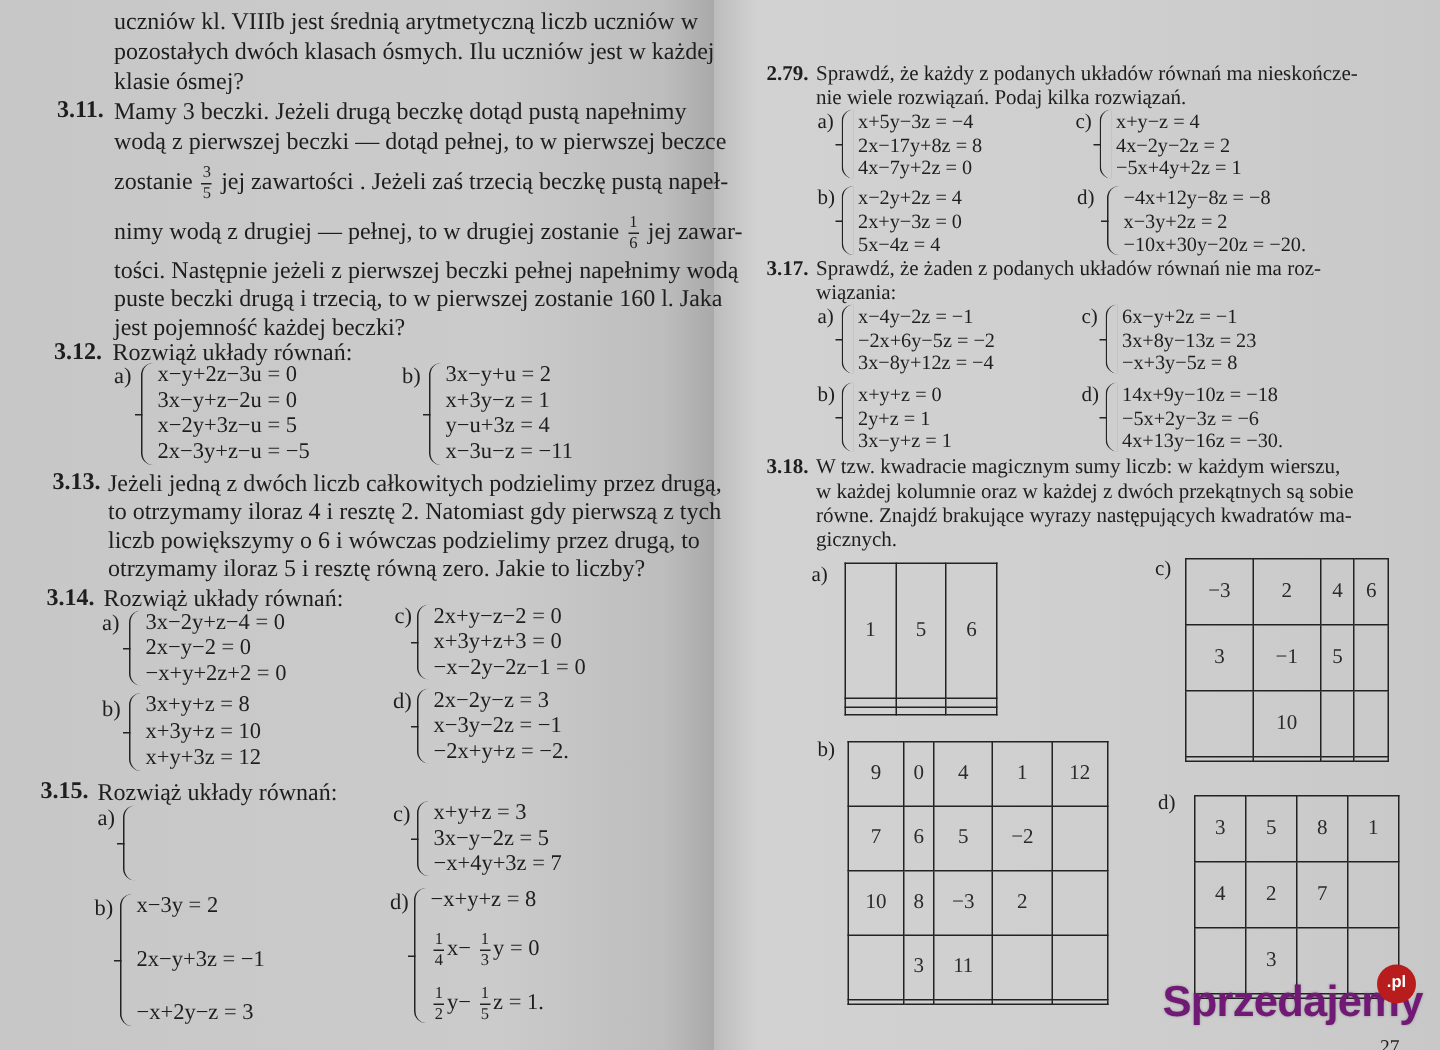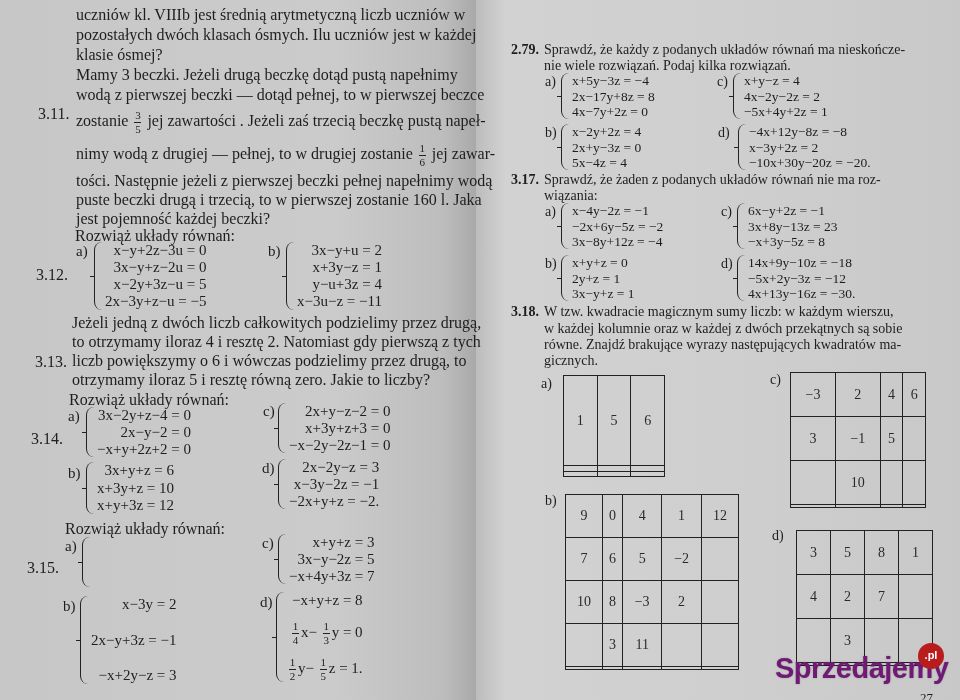--- a/index.html
+++ b/index.html
@@ -13,24 +13,24 @@
   .page-left {
     position: absolute; left: 0; top: 0; width: 476px; height: 700px;
     background: linear-gradient(to right, #c7c7c7 0%, #cbcbcb 70%, #bdbdbd 93%, #a9a9a9 100%);
   }
   .page-right {
     position: absolute; left: 476px; top: 0; width: 484px; height: 700px;
     background: linear-gradient(to right, #bcbcbc 0%, #d2d2d2 6%, #cecece 60%, #c8c8c8 100%);
   }
   .abs { position: absolute; white-space: nowrap; }
   .txt { font-size: 16px; line-height: 19px; }
-  .num { font-weight: normal; font-size: 16px; margin-top: 40px; }
+  .num { font-weight: bold; font-size: 16px; }
   .rtxt { font-size: 14px; line-height: 16px; }
   .rnum { font-weight: bold; font-size: 14px; }
-  .eq { font-size: 15px; line-height: 17px; text-align: right; }
+  .eq { font-size: 15px; line-height: 17px; }
   .req { font-size: 13.5px; line-height: 15.5px; }
   .sys { position: absolute; display: flex; align-items: stretch; }
   .brace {
     width: 8px; margin-right: 3px;
     border-left: 1.4px solid #222;
     border-radius: 8px 0 0 8px;
     position: relative;
   }
   .brace::after {
     content: ""; position: absolute; left: -5px; top: 50%;
@@ -141,21 +141,21 @@
   <div class="lines">
     <span>2x+y−z−2 = 0</span>
     <span>x+3y+z+3 = 0</span>
     <span>−x−2y−2z−1 = 0</span>
   </div>
 </div>
 <div class="lbl" style="left:68px;top:465px">b)</div>
 <div class="sys eq" style="left:86px;top:462px;height:52px">
   <div class="brace"></div>
   <div class="lines">
-    <span>3x+y+z = 6</span>
+    <span>3x+y+z = 8</span>
     <span>x+3y+z = 10</span>
     <span>x+y+3z = 12</span>
   </div>
 </div>
 <div class="lbl" style="left:262px;top:460px">d)</div>
 <div class="sys eq" style="left:278px;top:459px;height:50px">
   <div class="brace"></div>
   <div class="lines">
     <span>2x−2y−z = 3</span>
     <span>x−3y−2z = −1</span>
@@ -285,21 +285,21 @@
     <span>x+y+z = 0</span>
     <span>2y+z = 1</span>
     <span>3x−y+z = 1</span>
   </div>
 </div>
 <div class="lbl" style="left:721px;top:256px;font-size:14px">d)</div>
 <div class="sys req" style="left:737px;top:255px;height:46px">
   <div class="brace"></div>
   <div class="lines">
     <span>14x+9y−10z = −18</span>
-    <span>−5x+2y−3z = −12</span>
+    <span>−5x+2y−3z = −6</span>
     <span>4x+13y−16z = −30.</span>
   </div>
 </div>
 
 <div class="abs rnum" style="left:511px;top:304px">3.18.</div>
 <div class="abs rtxt" style="left:544px;top:304px">W tzw. kwadracie magicznym sumy liczb: w każdym wierszu,</div>
 <div class="abs rtxt" style="left:544px;top:321px">w każdej kolumnie oraz w każdej z dwóch przekątnych są sobie</div>
 <div class="abs rtxt" style="left:544px;top:337px">równe. Znajdź brakujące wyrazy następujących kwadratów ma-</div>
 <div class="abs rtxt" style="left:544px;top:353px">gicznych.</div>
 

